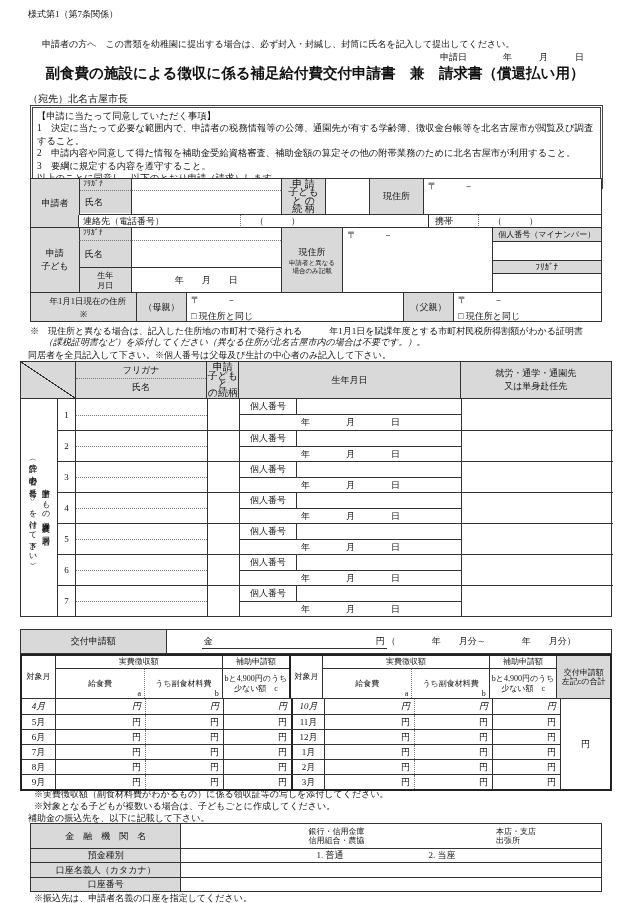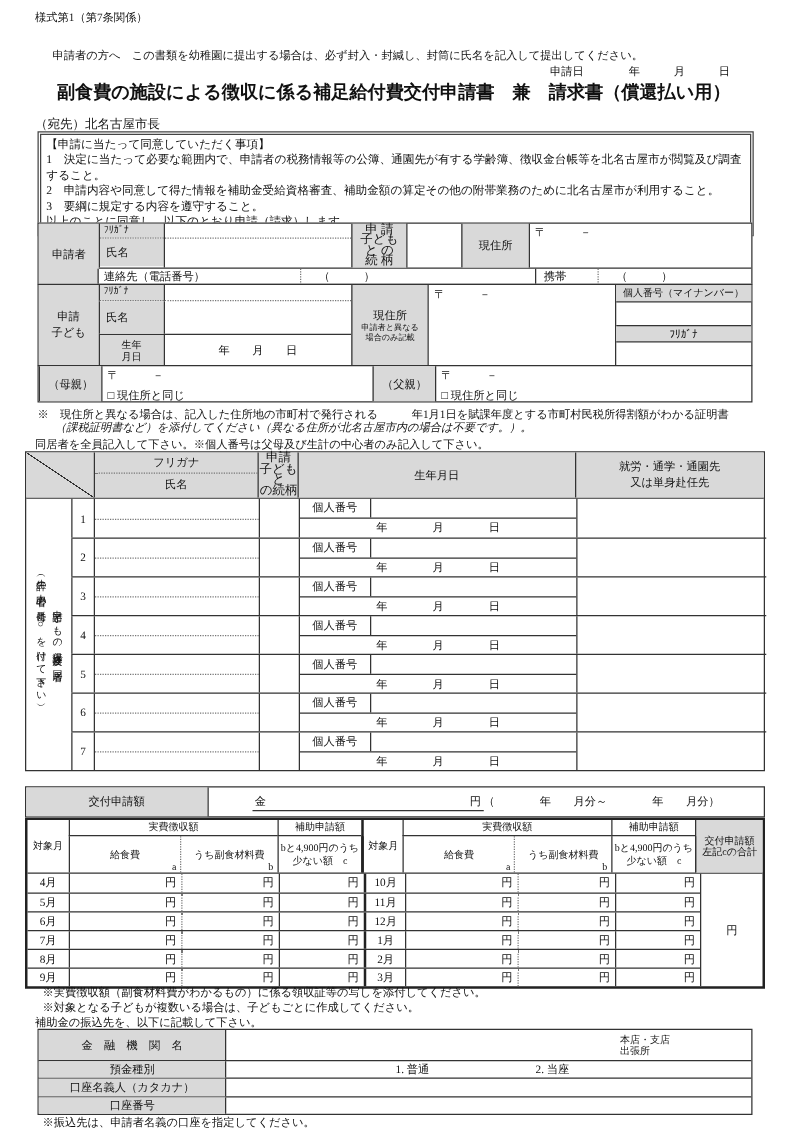--- a/index.html
+++ b/index.html
@@ -106,20 +106,24 @@
   <div class="bl postal" style="width:150px;">〒　　　－</div>
   <div class="bl" style="width:110px;">
     <div class="gray ctr t8" style="height:13px;">個人番号（マイナンバー）</div>
     <div class="bt" style="height:19px;"></div>
     <div class="bt gray ctr" style="height:13px;">ﾌﾘｶﾞﾅ</div>
     <div class="bt" style="height:19px;"></div>
   </div>
 </div>
 
 <div class="tbl row" style="left:30px;top:292px;width:572px;height:30px;">
+  <div class="gray ctr" style="width:105px;flex-direction:column;font-size:8.5px;">
+    <div>　年1月1日現在の住所</div>
+    <div>※</div>
+  </div>
   <div class="bl gray ctr" style="width:50px;">（母親）</div>
   <div class="bl" style="width:217px;">
     <div class="postal">〒　　　－</div>
     <div style="padding:3px 0 0 4px;">□ 現住所と同じ</div>
   </div>
   <div class="bl gray ctr" style="width:50px;">（父親）</div>
   <div class="bl" style="width:148px;">
     <div class="postal">〒　　　－</div>
     <div style="padding:3px 0 0 4px;">□ 現住所と同じ</div>
   </div>
@@ -309,21 +313,21 @@
         <span>うち副食材料費</span>
         <span class="sub-letter">b</span>
       </div>
     <div class="bl ctr pre t8" style="width:68px;">bと4,900円のうち
 少ない額　c</div>
     <div class="bl" style="width:54px;"></div>
   </div>
   <div class="row bt">
     <div style="width:538px;">
 
-      <div class="row" style="height:15px;">
+      <div class="row" style="height:15px;font-style:italic;">
         <div class="ctr" style="width:33px;">4月</div>
         <div class="bl vctr rt" style="width:90px;justify-content:flex-end;">円</div>
         <div class="dbl vctr rt" style="width:78px;justify-content:flex-end;">円</div>
         <div class="bl vctr rt" style="width:68px;justify-content:flex-end;">円</div>
         <div class="thickl ctr" style="width:33px;">10月</div>
         <div class="bl vctr rt" style="width:90px;justify-content:flex-end;">円</div>
         <div class="dbl vctr rt" style="width:78px;justify-content:flex-end;">円</div>
         <div class="bl vctr rt" style="width:68px;justify-content:flex-end;">円</div>
       </div>
       <div class="row bt" style="height:15px;">
@@ -385,20 +389,22 @@
   <div>※実費徴収額（副食材料費がわかるもの）に係る領収証等の写しを添付してください。</div>
   <div>※対象となる子どもが複数いる場合は、子どもごとに作成してください。</div>
 </div>
 
 <div class="abs note" style="left:28px;top:812px;">補助金の振込先を、以下に記載して下さい。</div>
 
 <div class="tbl" style="left:30px;top:823px;width:572px;">
   <div class="row" style="height:24px;">
     <div class="gray ctr" style="width:150px;">金　融　機　関　名</div>
     <div class="bl row" style="width:422px;">
+      <div class="ctr pre t8" style="width:120px;margin-left:95px;">銀行・信用金庫
+信用組合・農協</div>
       <div class="vctr pre t8" style="width:80px;margin-left:auto;margin-right:25px;">本店・支店
 出張所</div>
     </div>
   </div>
   <div class="row bt" style="height:14px;">
     <div class="gray ctr" style="width:150px;">預金種別</div>
     <div class="bl vctr" style="width:422px;">
       <span style="margin-left:135px;">1. 普通</span>
       <span style="margin-left:85px;">2. 当座</span>
     </div>

